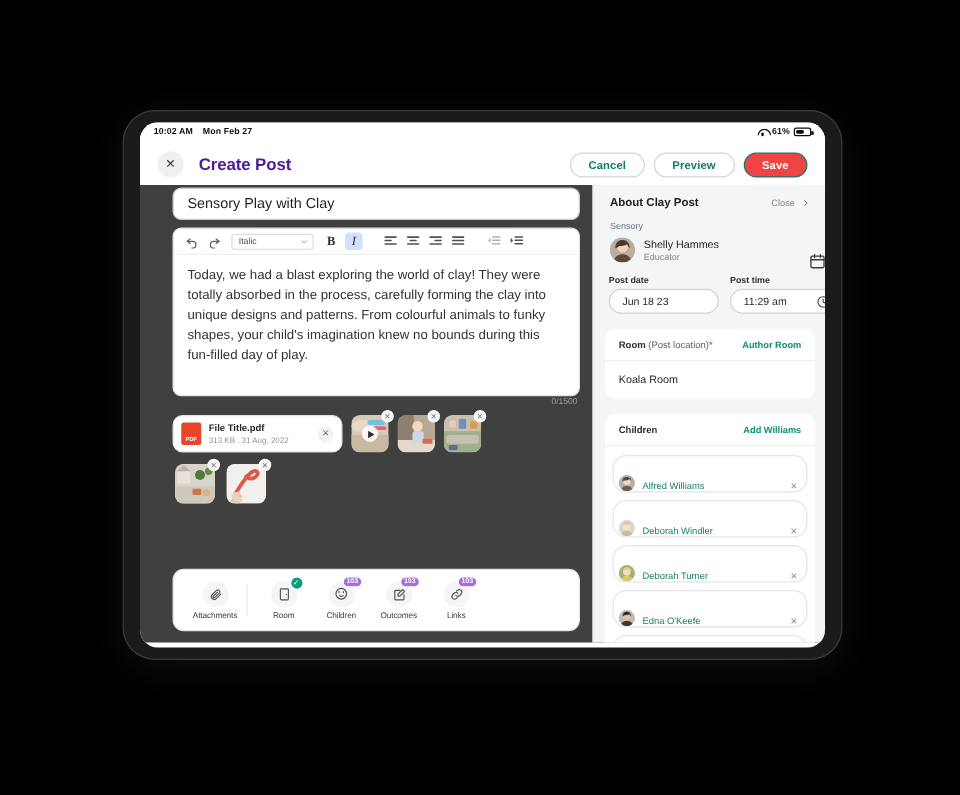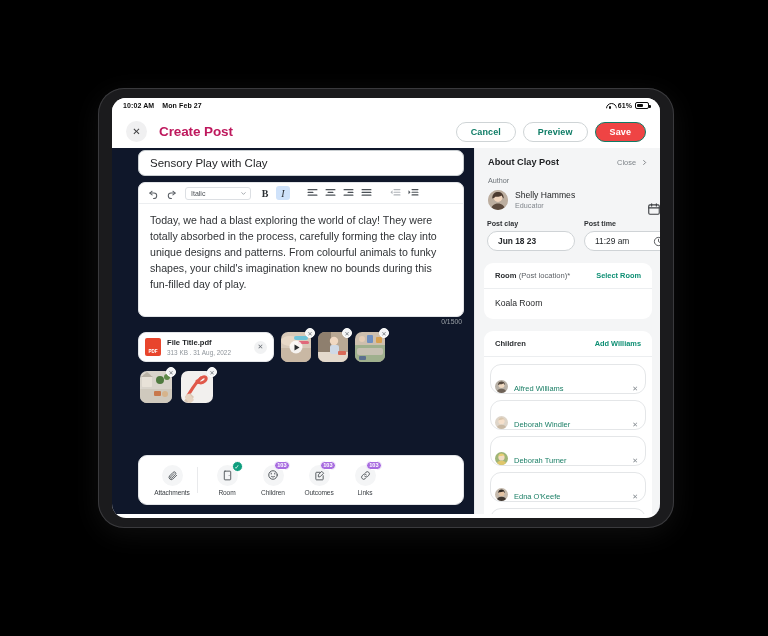--- a/index.html
+++ b/index.html
@@ -77,40 +77,40 @@
   }
   .close-btn {
     width: 21px; height: 21px; border-radius: 50%;
     background: #f0f0f1;
     display: flex; align-items: center; justify-content: center;
     color: #3d3d3f; font-size: 10px; line-height: 1;
     cursor: pointer; flex: none;
   }
   .page-title {
     margin-left: 12px;
-    font-size: 13.5px; font-weight: 700; color: #be185d;
+    font-size: 13.5px; font-weight: 700; color: #4c1d95;
     letter-spacing: -.1px;
   }
   .hdr-spacer { flex: 1; }
   .hdr-actions { display: flex; gap: 7px; align-items: center; }
   .btn {
     border-radius: 14px;
     padding: 4px 14px;
     font-size: 9px; font-weight: 600;
     cursor: pointer; white-space: nowrap;
     letter-spacing: .1px;
   }
   .btn-outline { background: #fff; border: 1px solid #cfd4d6; color: #0e7c66; }
   .btn-primary { background: #ef4444; border: 1px solid #0e7c66; color: #fff; }
 
   
   .app-body {
     display: flex;
     height: 366px;
-    background: #0f172a;
+    background: #404040;
     padding: 0 0 0 12px;
   }
   .editor-col {
     width: 350px;
     padding: 2px 10px 0 14px;
     display: flex; flex-direction: column;
   }
   .side-col {
     flex: 1;
     background: #f4f5f6;
@@ -315,21 +315,21 @@
   .dt-col { }
   .dt-lab { font-size: 7.1px; font-weight: 700; color: #2e3134; margin-bottom: 3px; }
   .dt-input {
     height: 20px; border: 1px solid #cfd3d6; border-radius: 11px;
     background: #fff;
     display: flex; align-items: center; justify-content: space-between;
     padding: 0 7px 0 10px;
     font-size: 8.4px; color: #25282b;
     gap: 6px;
   }
-  .dt-date { width: 88px; font-weight: bold; }
+  .dt-date { width: 88px; }
   .dt-time { width: 88px; }
   .cal-clip {
     position: absolute; right: -4px; top: 51px;
     width: 20px; height: 20px;
     display: flex; align-items: center; justify-content: center;
     color: #3b3e41;
   }
 
   .card {
     background: #fff;
@@ -624,39 +624,39 @@
           <div class="sp-head">
             <div class="sp-title">About Clay Post</div>
             <div class="sp-close">
               <span>Close</span>
               <svg width="7" height="9" viewBox="0 0 24 24" fill="none" stroke="#5b6066" stroke-width="2.6" stroke-linecap="round" stroke-linejoin="round">
                   <path d="M9 5l7 7-7 7"></path>
                 </svg>
             </div>
           </div>
 
-          <div class="sp-label">Author</div>
+          <div class="sp-label">Sensory</div>
           <div class="author-row">
             <div class="avatar">
               <svg width="20" height="20" viewBox="0 0 20 20">
                 <rect width="20" height="20" fill="#bcae9f"></rect>
                 <circle cx="10" cy="7.5" r="4.4" fill="#f0d5bd"></circle>
                 <path d="M3 20c0-4.2 3.2-6.6 7-6.6s7 2.4 7 6.6z" fill="#5c4a3d"></path>
                 <path d="M4.2 8.6C4.2 3.8 7 2 10 2s5.8 1.8 5.8 6.6c-1.4-1.2-2-3.2-2-3.2S11.4 7 7.2 6.8c0 0-.4 1.2-3 1.8z" fill="#4b3a2f"></path>
               </svg>
             </div>
             <div>
               <div class="author-name">Shelly Hammes</div>
               <div class="author-role">Educator</div>
             </div>
           </div>
 
           <div class="dt-row">
             <div class="dt-col">
-              <div class="dt-lab">Post clay</div>
+              <div class="dt-lab">Post date</div>
               <div class="dt-input dt-date">
                 <span>Jun 18 23</span>
               </div>
             </div>
             <div class="dt-col">
               <div class="dt-lab">Post time</div>
               <div class="dt-input dt-time">
                 <span>11:29 am</span>
                 <svg width="11" height="11" viewBox="0 0 24 24" fill="none" stroke="#3b3e41" stroke-width="1.8" stroke-linecap="round" stroke-linejoin="round">
                     <circle cx="12" cy="12" r="9"></circle>
@@ -672,21 +672,21 @@
                 <path d="M3 10h18M8 3v4M16 3v4"></path>
               </svg>
           </div>
 
           <div class="card">
             <div class="card-head">
               <div class="card-title">
                 <b>Room</b>
                 <span class="muted">(Post location)*</span>
               </div>
-              <div class="card-action">Select Room</div>
+              <div class="card-action">Author Room</div>
             </div>
             <div class="card-body">Koala Room</div>
           </div>
 
           <div class="card">
             <div class="card-head">
               <div class="card-title">
                 <b>Children</b>
               </div>
               <div class="card-action">Add Williams</div>

